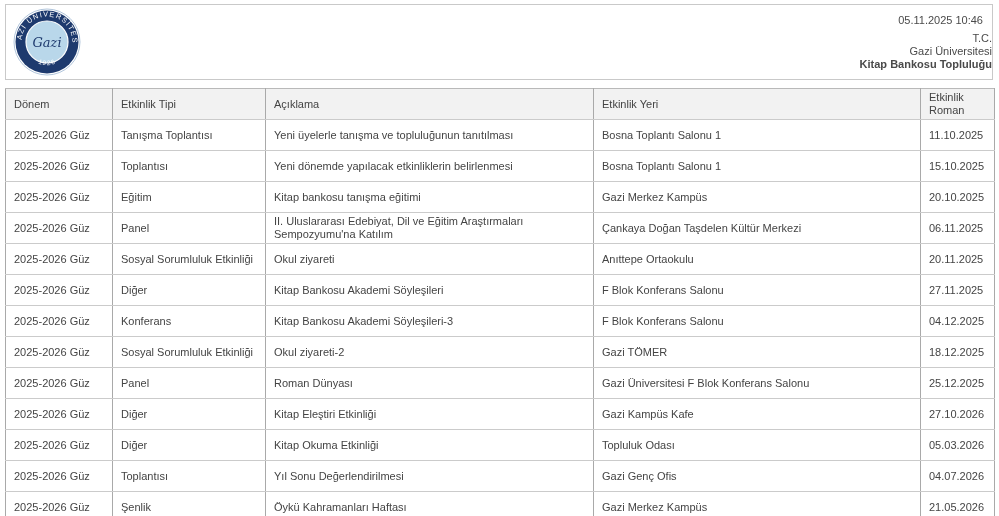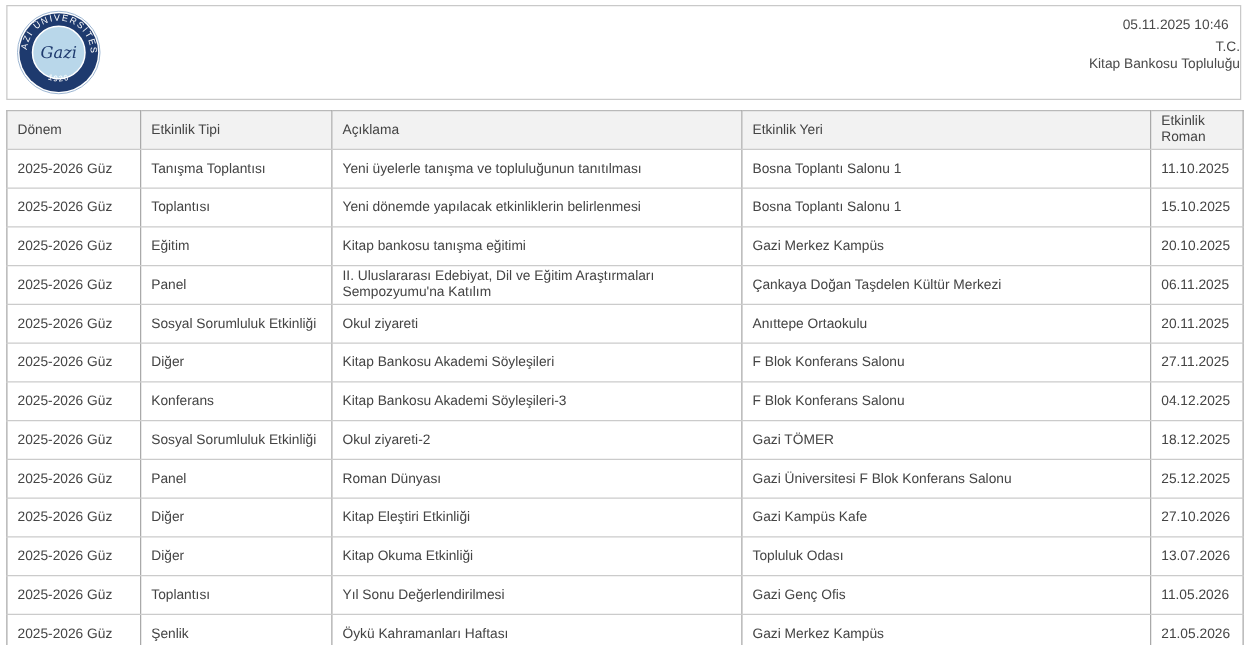--- a/index.html
+++ b/index.html
@@ -34,20 +34,21 @@
     position: absolute;
     left: 0;
     right: 0;
     top: 27px;
     text-align: right;
     line-height: 13px;
     color: #4a4a4a;
   }
   .community-name {
     margin-top: 0;
+    font-weight: bold;
   }
   .timestamp {
     position: absolute;
     right: 9px;
     top: 9px;
     color: #4a4a4a;
   }
   table.events {
     position: absolute;
     left: 5px;
@@ -99,20 +100,21 @@
       </text>
       <text font-family="Liberation Sans, sans-serif" font-size="6.5" fill="#ffffff" letter-spacing="1">
         <textPath href="#arcBottom" startOffset="50%" text-anchor="middle">1926</textPath>
       </text>
       <text x="34" y="38.5" font-family="DejaVu Serif, serif" font-style="italic" font-size="13" fill="#1e3a6e" text-anchor="middle">Gazi</text>
     </svg>
   </div>
 
   <div class="header-center">
     <div>T.C.</div>
+    <div>Gazi Üniversitesi</div>
     <div class="community-name">Kitap Bankosu Topluluğu</div>
   </div>
 
   <div class="timestamp">05.11.2025 10:46</div>
 </div>
 
 <table class="events">
   <colgroup>
     <col style="width:107px">
     <col style="width:153px">
@@ -198,28 +200,28 @@
     <td>Diğer</td>
     <td>Kitap Eleştiri Etkinliği</td>
     <td>Gazi Kampüs Kafe</td>
     <td>27.10.2026</td>
   </tr>
       <tr class="event-row">
     <td>2025-2026 Güz</td>
     <td>Diğer</td>
     <td>Kitap Okuma Etkinliği</td>
     <td>Topluluk Odası</td>
-    <td>13.07.2026</td>
+    <td>05.03.2026</td>
   </tr>
       <tr class="event-row">
     <td>2025-2026 Güz</td>
     <td>Toplantısı</td>
     <td>Yıl Sonu Değerlendirilmesi</td>
     <td>Gazi Genç Ofis</td>
-    <td>11.05.2026</td>
+    <td>04.07.2026</td>
   </tr>
       <tr class="event-row">
     <td>2025-2026 Güz</td>
     <td>Şenlik</td>
     <td>Öykü Kahramanları Haftası</td>
     <td>Gazi Merkez Kampüs</td>
     <td>21.05.2026</td>
   </tr>
     </tbody>
 </table>

